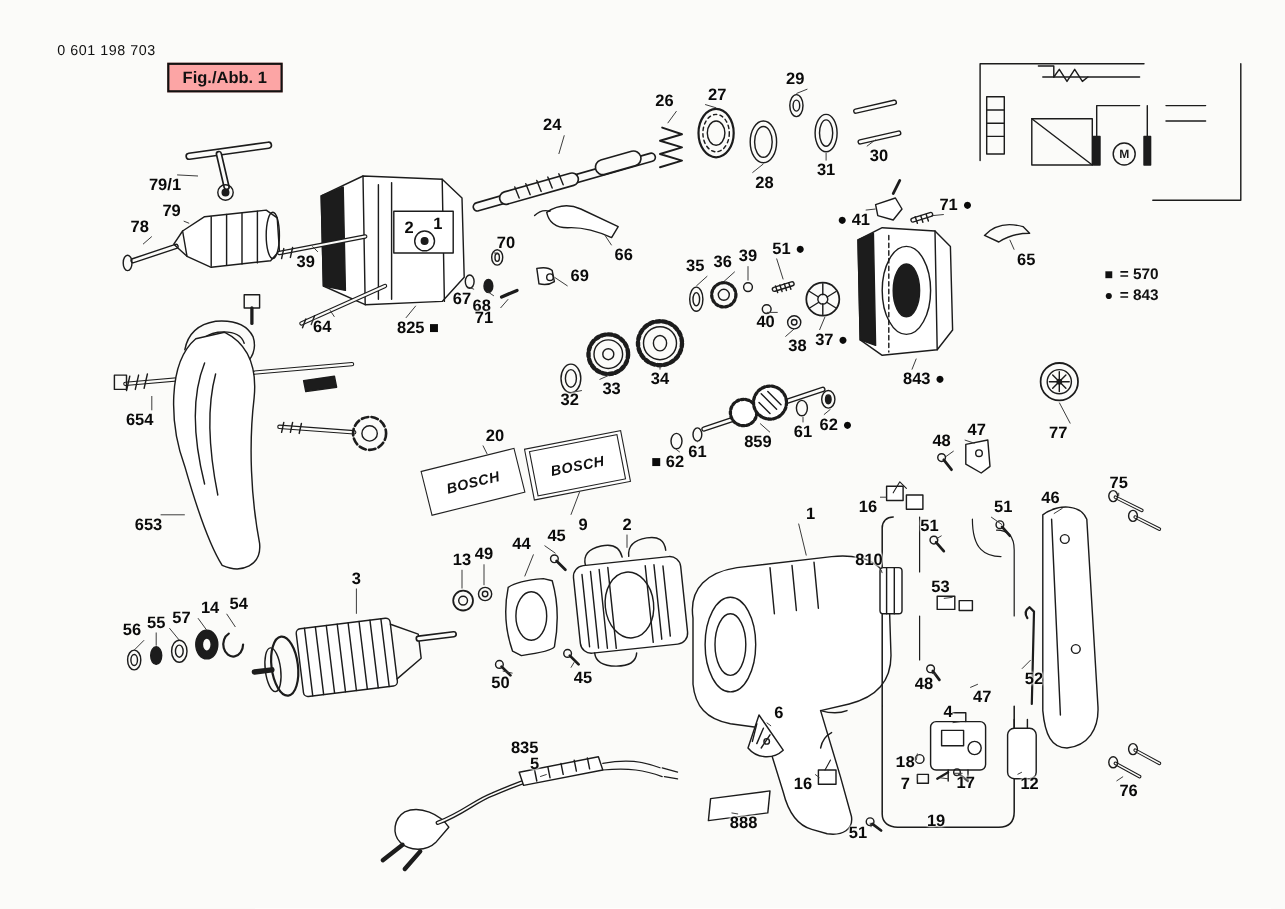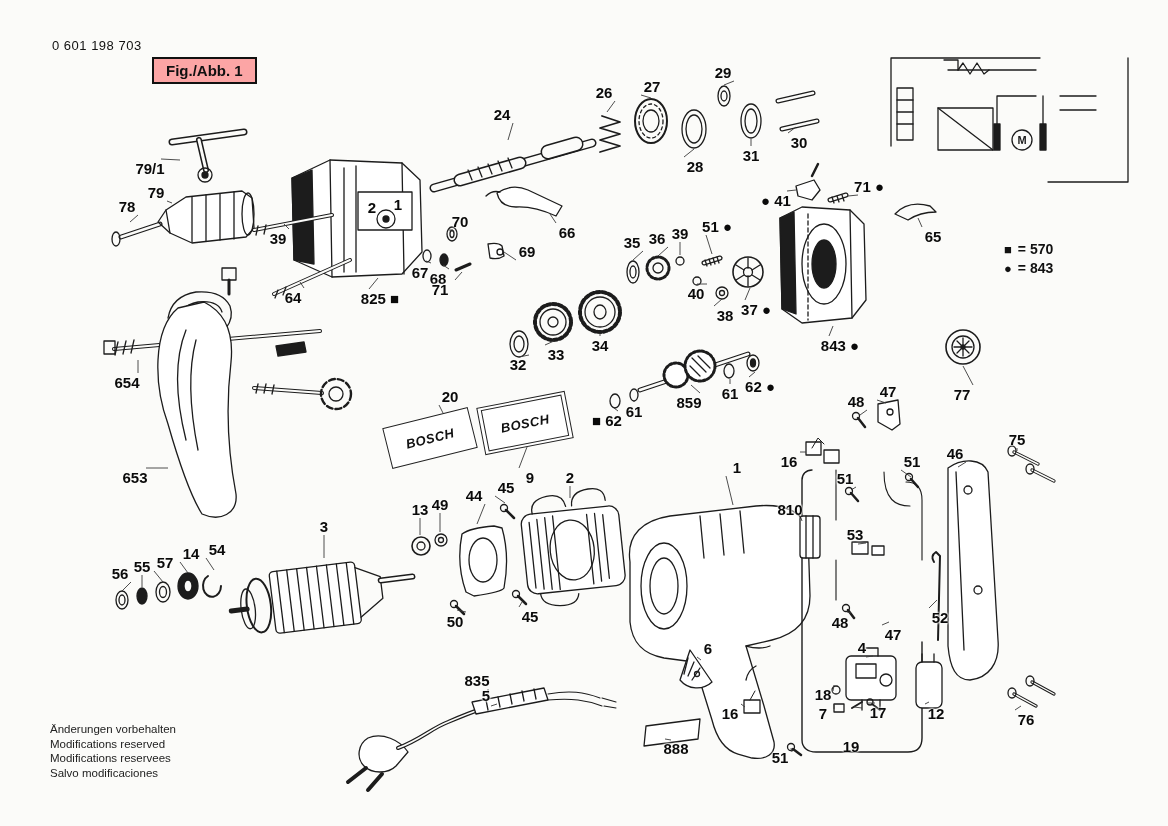--- a/index.html
+++ b/index.html
@@ -500,21 +500,21 @@
       <div class="part-label" style="left: 120px; top: 573px;">56</div>
       <div class="part-label" style="left: 142px; top: 566px;">55</div>
       <div class="part-label" style="left: 165px; top: 562px;">57</div>
       <div class="part-label" style="left: 191px; top: 553px;">14</div>
       <div class="part-label" style="left: 217px; top: 549px;">54</div>
       <div class="part-label" style="left: 940px; top: 617px;">52</div>
       <div class="part-label" style="left: 840px; top: 622px;">48</div>
       <div class="part-label" style="left: 893px; top: 634px;">47</div>
       <div class="part-label" style="left: 862px; top: 647px;">4</div>
       <div class="part-label" style="left: 708px; top: 648px;">6</div>
-      <div class="part-label" style="left: 823px; top: 694px;">18</div>
+      <div class="part-label" style="left: 823px; top: 694px; font-family: Liberation Mono, monospace;">18</div>
       <div class="part-label" style="left: 823px; top: 713px;">7</div>
       <div class="part-label" style="left: 851px; top: 746px;">19</div>
       <div class="part-label" style="left: 878px; top: 712px;">17</div>
       <div class="part-label" style="left: 936px; top: 713px;">12</div>
       <div class="part-label" style="left: 730px; top: 713px;">16</div>
       <div class="part-label" style="left: 780px; top: 757px;">51</div>
       <div class="part-label" style="left: 1026px; top: 719px;">76</div>
       <div class="part-label" style="left: 477px; top: 680px;">835</div>
       <div class="part-label" style="left: 486px; top: 695px;">5</div>
       <div class="part-label" style="left: 676px; top: 748px;">888</div>
@@ -536,20 +536,14 @@
 
   <div class="plate plate-20">
     <span class="plate-text">BOSCH</span>
   </div>
   <div class="plate plate-9">
     <span class="plate-inner">
       <span class="plate-text">BOSCH</span>
     </span>
   </div>
 
-  <div class="footer">
-    <div>Änderungen vorbehalten</div>
-    <div>Modifications reserved</div>
-    <div>Modifications reservees</div>
-    <div>Salvo modificaciones</div>
-  </div>
 
 </div>
 
 </body></html>

